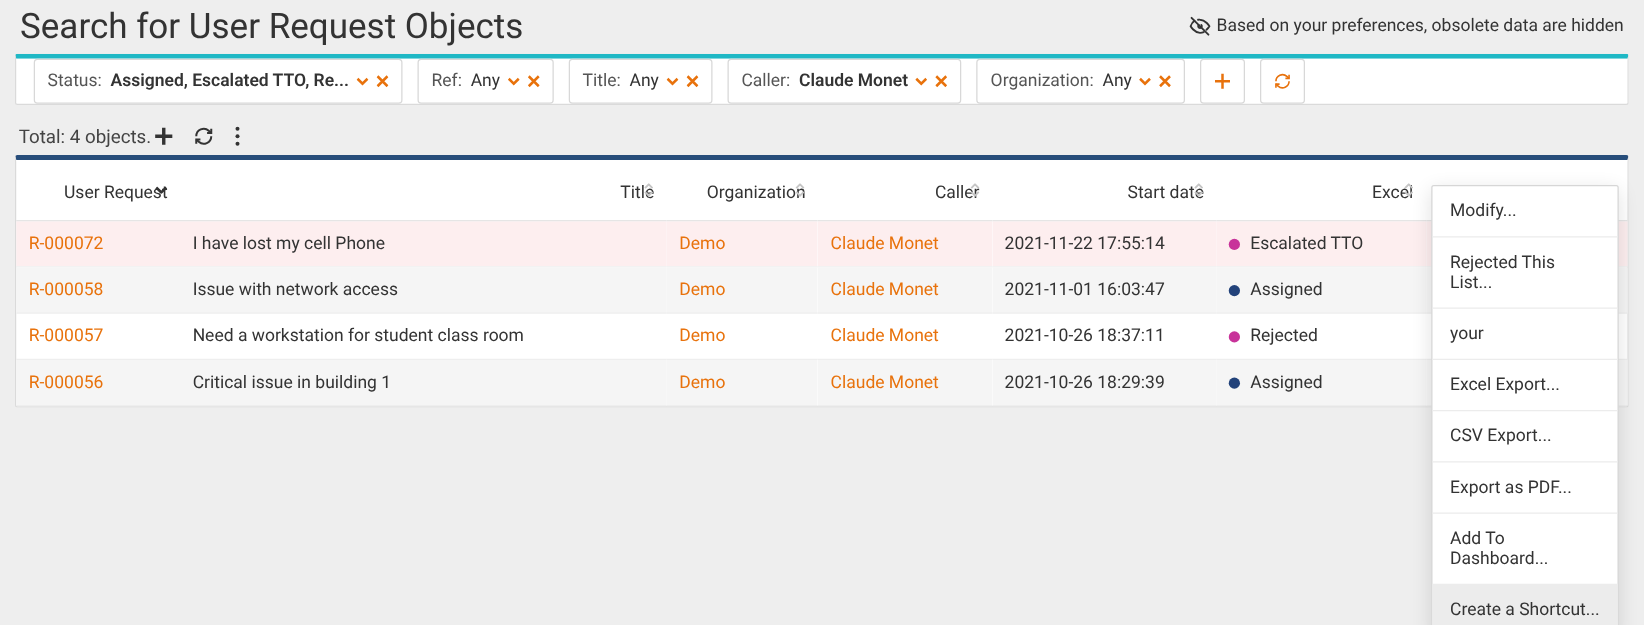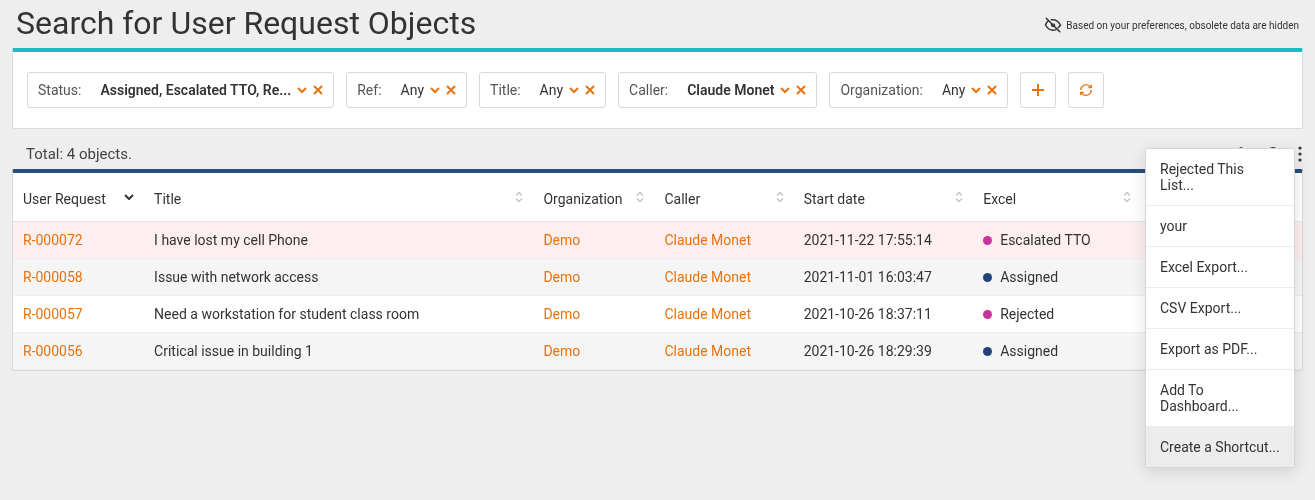--- a/index.html
+++ b/index.html
@@ -11,66 +11,66 @@
     width: 1315px;
     height: 500px;
     overflow: hidden;
   }
   .page { padding: 0 6px; }
   .header-row {
     display: flex; justify-content: space-between; align-items: baseline;
     padding: 4px 10px 6px 10px;
   }
   .page-title {
-    font-size: 32px; font-weight: 400; color: #333;
+    font-size: 28px; font-weight: 400; color: #333;
   }
   .prefs-note {
-    font-size: 10px; color: #333; display: flex; align-items: center; gap: 4px;
+    font-size: 14px; color: #333; display: flex; align-items: center; gap: 4px;
   }
   .prefs-note svg { flex: none; }
   .search-panel {
     background: #fff;
     border: 1px solid #dadada;
     border-top: 4px solid #1fb8c5;
     border-radius: 2px;
     margin: 0 6px 12px 6px;
-    padding: 20px 14px;
+    padding: 0 14px;
     display: flex; flex-wrap: wrap; gap: 12px;
   }
   .filter-chip {
     display: inline-flex; align-items: center;
     border: 1px solid #d8d8d8; border-radius: 3px;
     padding: 8px 10px; font-size: 14px; background: #fff;
     color: #555;
   }
   .filter-chip .label { color: #555; }
-  .filter-chip .value { color: #333; font-weight: 600; margin-left: 19px; }
+  .filter-chip .value { color: #333; font-weight: 600; margin-left: 7px; }
   .filter-chip .caret { color: #e8720c; margin-left: 6px; display:inline-flex; }
   .filter-chip .clear { color: #e8720c; margin-left: 6px; display:inline-flex; cursor:pointer;}
   .icon-btn {
     width: 36px; height: 36px; border: 1px solid #d8d8d8; border-radius: 3px;
     background: #fff; display: inline-flex; align-items: center; justify-content: center;
     color: #e8720c; cursor: pointer;
   }
   .results-header {
-    display:flex; justify-content:space-between; align-items:center;
-    margin: 4px 6px 2px 18px;
+    display:flex; align-items:center;
+    margin: 4px 6px 2px 7px;
   }
   .total-text { color: #444; font-size: 15px; padding: 4px 2px; }
   .toolbar-icons { display:flex; gap:16px; align-items:center; color:#333; }
   .toolbar-icons .tb { cursor:pointer; display:inline-flex; }
   .table-panel {
     background: #fff; border: 1px solid #dadada;
     border-top: 4px solid #274d7a;
     margin: 0 6px; border-radius: 2px;
     position: relative;
   }
   table { width: 100%; border-collapse: collapse; table-layout: fixed; }
   thead th {
-    text-align: left; font-weight: 400; color: #333;
+    text-align: right; font-weight: 400; color: #333;
     padding: 18px 10px 14px 10px; border-bottom: 1px solid #e5e5e5;
     position: relative;
   }
   thead th .sort-icons {
     position:absolute; right:10px; top:50%; transform:translateY(-50%);
     display:flex; flex-direction:column; gap:1px; color:#c5c5c5;
   }
   thead th.sorted .sort-icons { color:#333; }
   tbody td {
     padding: 10px 10px; border-bottom: 1px solid #eee;
@@ -376,20 +376,21 @@
             </td>
             <td class="agent-cell"><a class="link">N</a></td>
           </tr>
         </tbody>
     </table>
   </div>
 
 </div>
 
 <div class="dropdown-menu" id="menu">
+    <div class="mi">Modify...</div>
     <div class="mi">Rejected This List...</div>
     <div class="mi">your</div>
     <div class="mi">Excel Export...</div>
     <div class="mi">CSV Export...</div>
     <div class="mi">Export as PDF...</div>
     <div class="mi">Add To Dashboard...</div>
     <div class="mi highlight">Create a Shortcut...</div>
   </div>
 
 </body></html>

